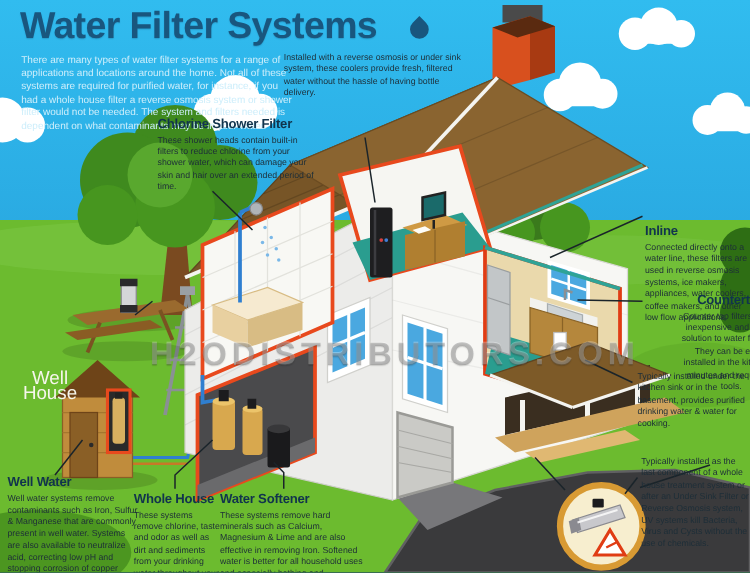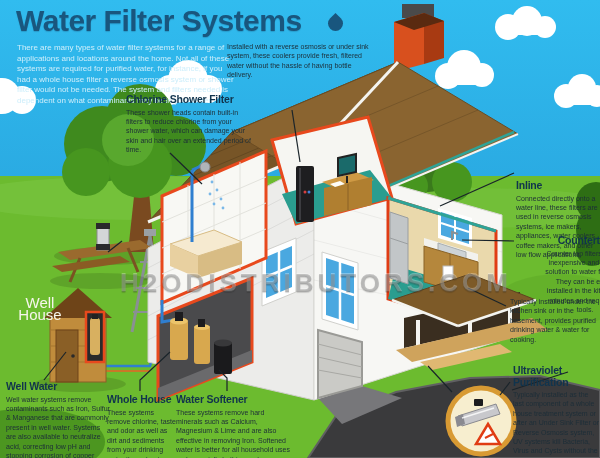--- a/index.html
+++ b/index.html
@@ -367,21 +367,20 @@
     <p>Connected directly onto a water line, these filters are used in reverse osmosis systems, ice makers, appliances, water coolers, coffee makers, and other low flow applications.</p>
   </div>
   <div class="callout co-countertop">
     <h3>Countertop</h3>
     <p>Counter top filters are an inexpensive and simple solution to water filtration. They can be easily installed in the kitchen in minutes and require no tools.</p>
   </div>
   <div class="callout co-ro">
     <p>Typically installed under the kitchen sink or in the basement, provides purified drinking water &amp; water for cooking.</p>
   </div>
   <div class="callout co-uv">
-    <h3>Ultraviolet Purification</h3>
     <p>Typically installed as the last component of a whole house treatment system or after an Under Sink Filter or Reverse Osmosis system, UV systems kill Bacteria, Virus and Cysts without the use of chemicals.</p>
   </div>
   <div class="callout co-wellwater">
     <h3>Well Water</h3>
     <p>Well water systems remove contaminants such as Iron, Sulfur &amp; Manganese that are commonly present in well water. Systems are also available to neutralize acid, correcting low pH and stopping corrosion of copper pipes and blue/green staining.</p>
   </div>
   <div class="callout co-wholehouse">
     <h3>Whole House</h3>
     <p>These systems remove chlorine, taste and odor as well as dirt and sediments from your drinking water throughout your home.</p>
   </div>

